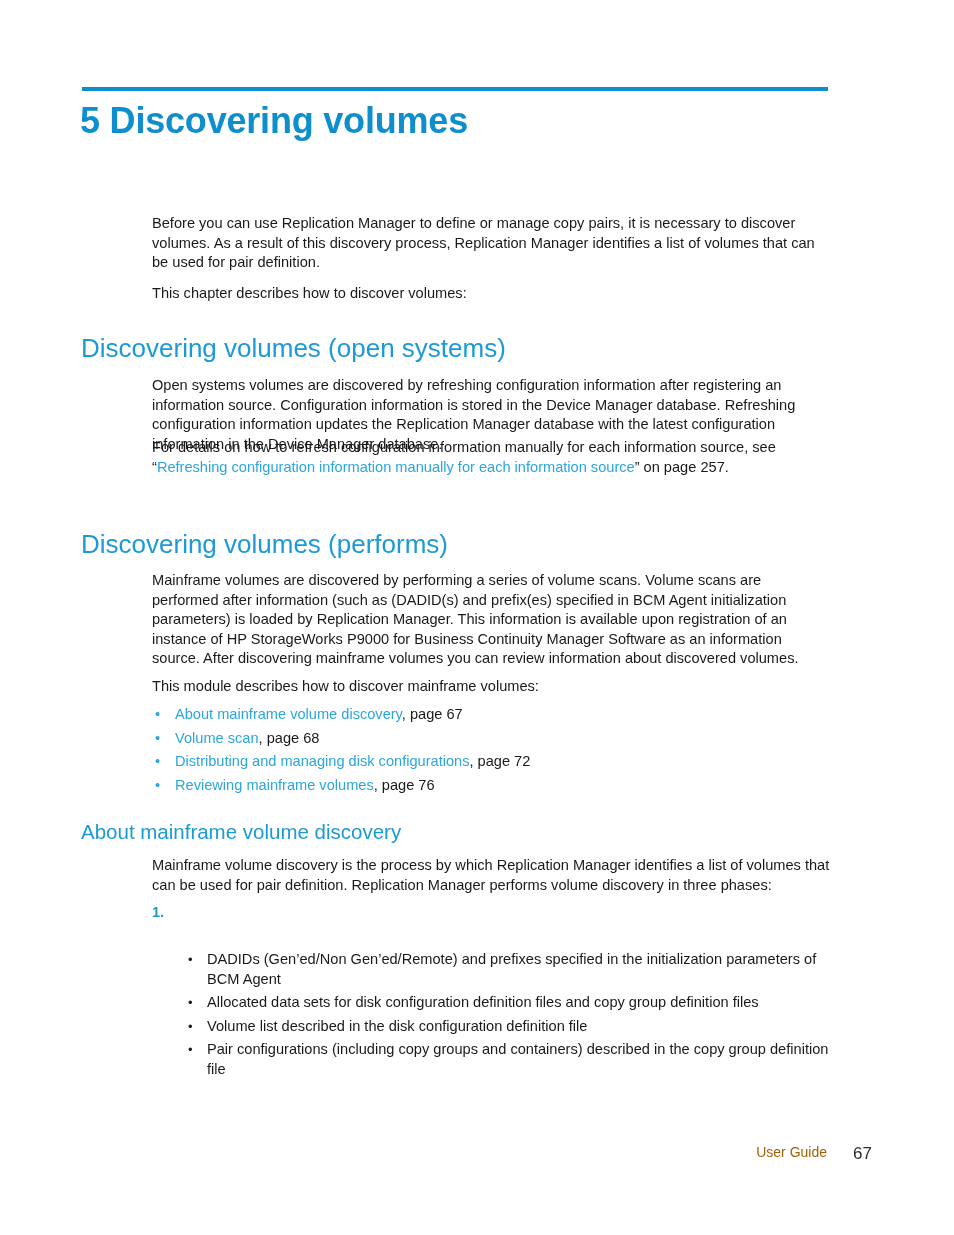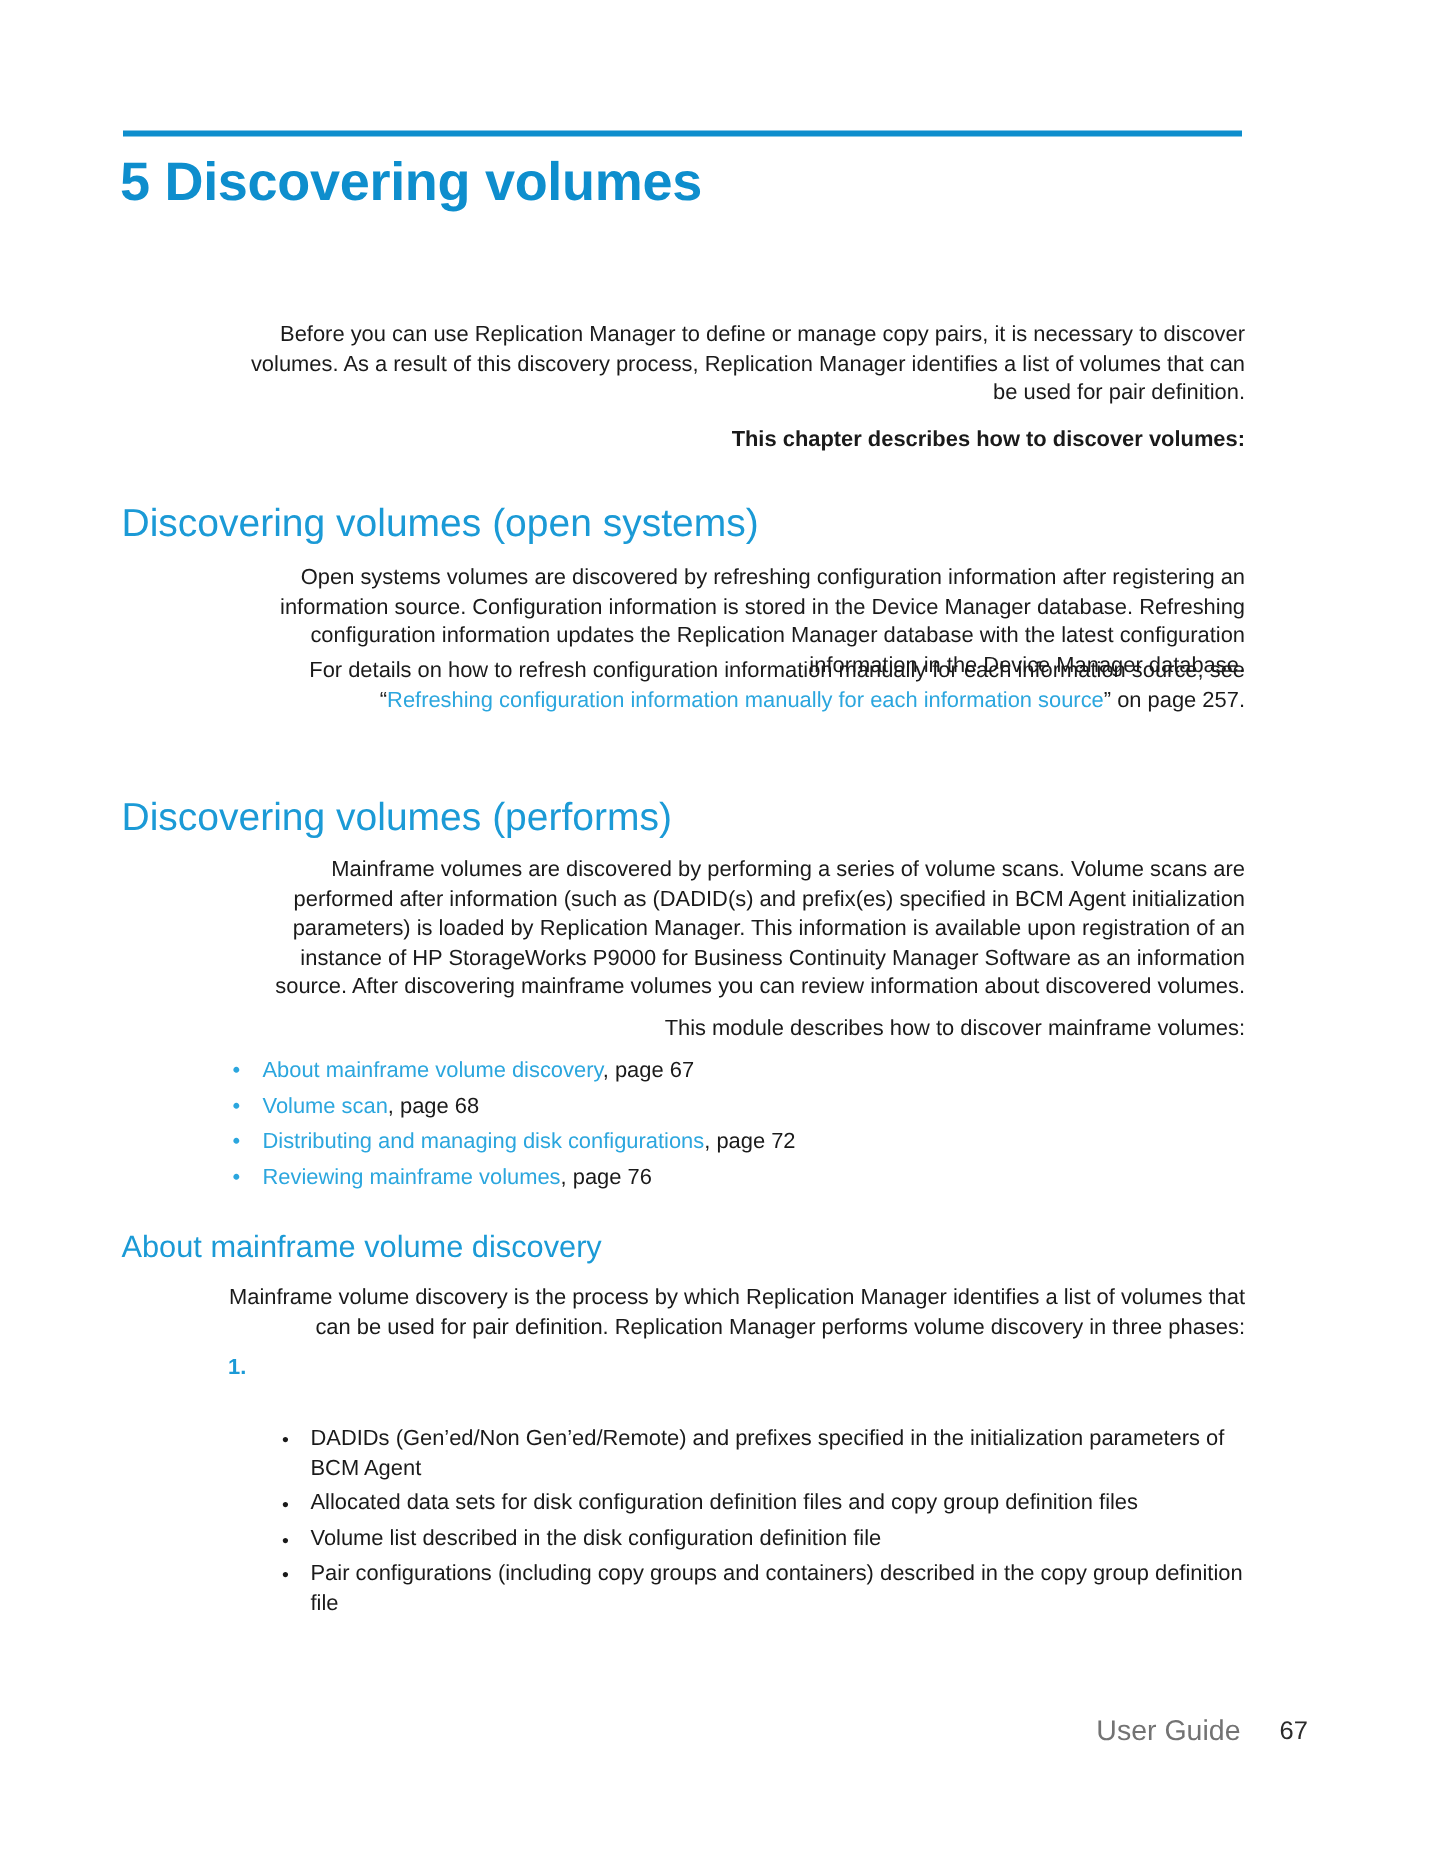--- a/index.html
+++ b/index.html
@@ -72,21 +72,21 @@
     white-space: nowrap;
   }
 
   .para {
     position: absolute;
     left: 152px;
     width: 678px;
     font-size: 14.6px;
     line-height: 19.5px;
     color: #1a1a1a;
-    text-align: right;
+    text-align: left;
   }
 
   
   .xref-list {
     position: absolute;
     left: 152px;
     width: 680px;
   }
   .xref-item {
     position: relative;
@@ -158,22 +158,22 @@
     position: absolute;
     left: 0;
     top: 1144px;
     width: 954px;
     height: 22px;
   }
   .footer-label {
     position: absolute;
     right: 127px;
     top: 0;
-    font-size: 19px;
-    color: #737373;
+    font-size: 14px;
+    color: #a16207;
   }
   .footer-page {
     position: absolute;
     right: 82px;
     top: 0;
     font-size: 17px;
     color: #2b2b2b;
   }
 </style>
 </head>
@@ -181,21 +181,21 @@
 
 <div class="page">
 
   <div class="chapter-rule"></div>
   <div class="chapter-title">5 Discovering volumes</div>
 
   <div class="content">
 
     <div class="para" style="top:214px;">Before you can use Replication Manager to define or manage copy pairs, it is necessary to discover volumes. As a result of this discovery process, Replication Manager identifies a list of volumes that can be used for pair definition.</div>
 
-    <div class="para" style="top:284px;font-weight:bold;">This chapter describes how to discover volumes:</div>
+    <div class="para" style="top:284px;">This chapter describes how to discover volumes:</div>
 
     <div class="h2" style="top:334px;">Discovering volumes (open systems)</div>
 
     <div class="para" style="top:376px;">Open systems volumes are discovered by refreshing configuration information after registering an information source. Configuration information is stored in the Device Manager database. Refreshing configuration information updates the Replication Manager database with the latest configuration information in the Device Manager database.</div>
 
     <div class="para" style="top:438px;"><span>For details on how to refresh configuration information manually for each information source, see “</span><span class="xlink">Refreshing configuration information manually for each information source</span><span>” on page 257.</span></div>
 
     <div class="h2" style="top:530px;">Discovering volumes (performs)</div>
 
     <div class="para" style="top:571px;">Mainframe volumes are discovered by performing a series of volume scans. Volume scans are performed after information (such as (DADID(s) and prefix(es) specified in BCM Agent initialization parameters) is loaded by Replication Manager. This information is available upon registration of an instance of HP StorageWorks P9000 for Business Continuity Manager Software as an information source. After discovering mainframe volumes you can review information about discovered volumes.</div>

